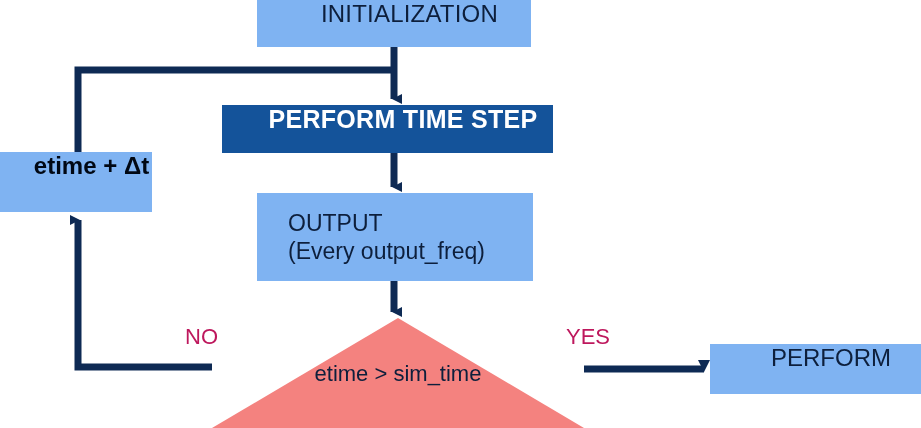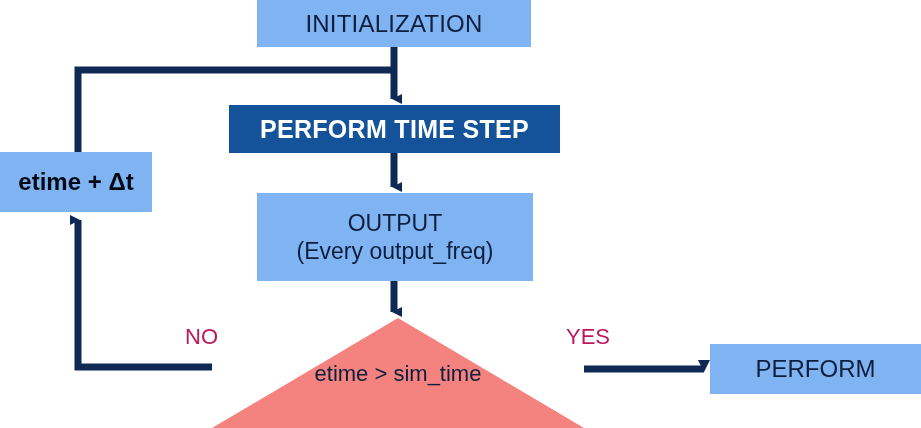--- a/index.html
+++ b/index.html
@@ -14,44 +14,45 @@
     position: relative;
     width: 921px;
     height: 428px;
     background: #ffffff;
     overflow: hidden;
   }
   .node {
     position: absolute;
     box-sizing: border-box;
     display: flex;
-    align-items: center;
+    align-items: flex-start;
     justify-content: center;
     text-align: center;
     line-height: 1.15;
+    padding-left: 31px;
   }
   .box-light {
     background: #7FB3F2;
     color: #0d1f3c;
   }
   .box-dark {
     background: #14539A;
     color: #ffffff;
     font-weight: bold;
   }
   #node-init {
     left: 257px;
     top: 0px;
     width: 274px;
     height: 47px;
     font-size: 24px;
     letter-spacing: 0.2px;
   }
   #node-timestep {
-    left: 229px;
+    left: 222px;
     top: 105px;
     width: 331px;
     height: 48px;
     font-size: 25px;
     letter-spacing: 0.3px;
   }
   #node-output {
     left: 257px;
     top: 193px;
     width: 276px;

